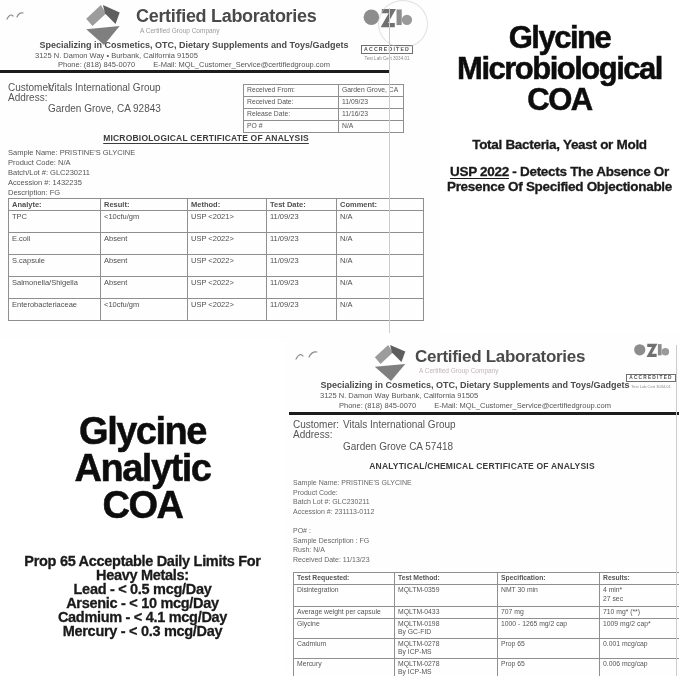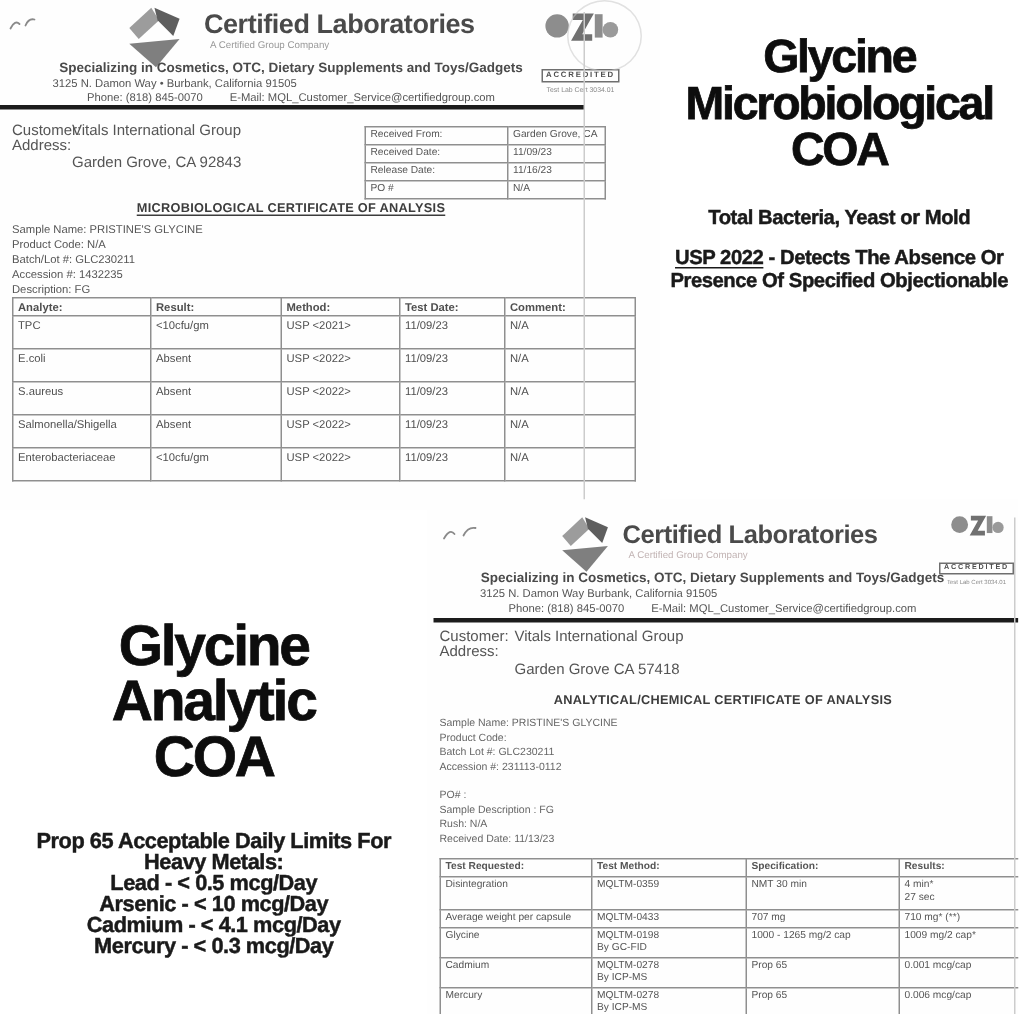--- a/index.html
+++ b/index.html
@@ -107,21 +107,21 @@
         <td>Release Date:</td>
         <td>11/16/23</td>
           </tr>
       <tr>
         <td>PO #</td>
         <td>N/A</td>
           </tr>
     </tbody>
       </table>
 
-    <div class="abs heading u" style="left:0;top:133px;width:388px;">MICROBIOLOGICAL CERTIFICATE OF ANALYSIS</div>
+    <div class="abs heading u" style="left:12px;top:133px;width:388px;">MICROBIOLOGICAL CERTIFICATE OF ANALYSIS</div>
 
     <div class="abs samp1" style="left:8px;top:148px;">
       <div class="sampleline">Sample Name: PRISTINE'S GLYCINE</div>
       <div class="sampleline">Product Code: N/A</div>
       <div class="sampleline">Batch/Lot #: GLC230211</div>
       <div class="sampleline">Accession #: 1432235</div>
       <div class="sampleline">Description: FG</div>
     </div>
 
     <table class="abs t1" style="left:8px;top:198px;">
@@ -141,21 +141,21 @@
         <td>N/A</td>
           </tr>
       <tr>
         <td>E.coli</td>
         <td>Absent</td>
         <td>USP &lt;2022&gt;</td>
         <td>11/09/23</td>
         <td>N/A</td>
           </tr>
       <tr>
-        <td>S.aureus</td>
+        <td>S.capsule</td>
         <td>Absent</td>
         <td>USP &lt;2022&gt;</td>
         <td>11/09/23</td>
         <td>N/A</td>
           </tr>
       <tr>
         <td>Salmonella/Shigella</td>
         <td>Absent</td>
         <td>USP &lt;2022&gt;</td>
         <td>11/09/23</td>

